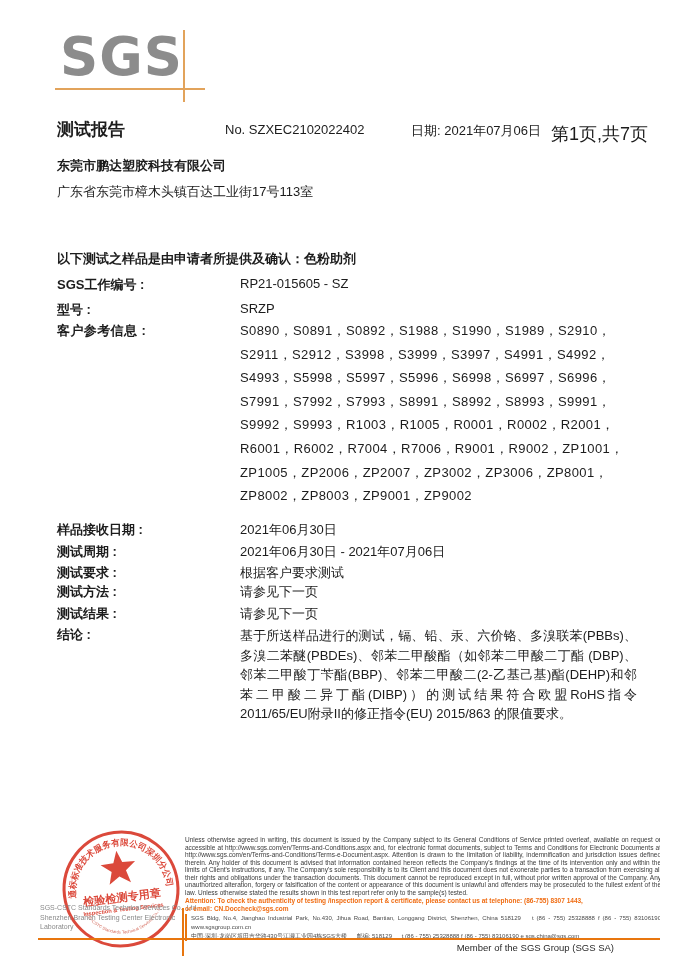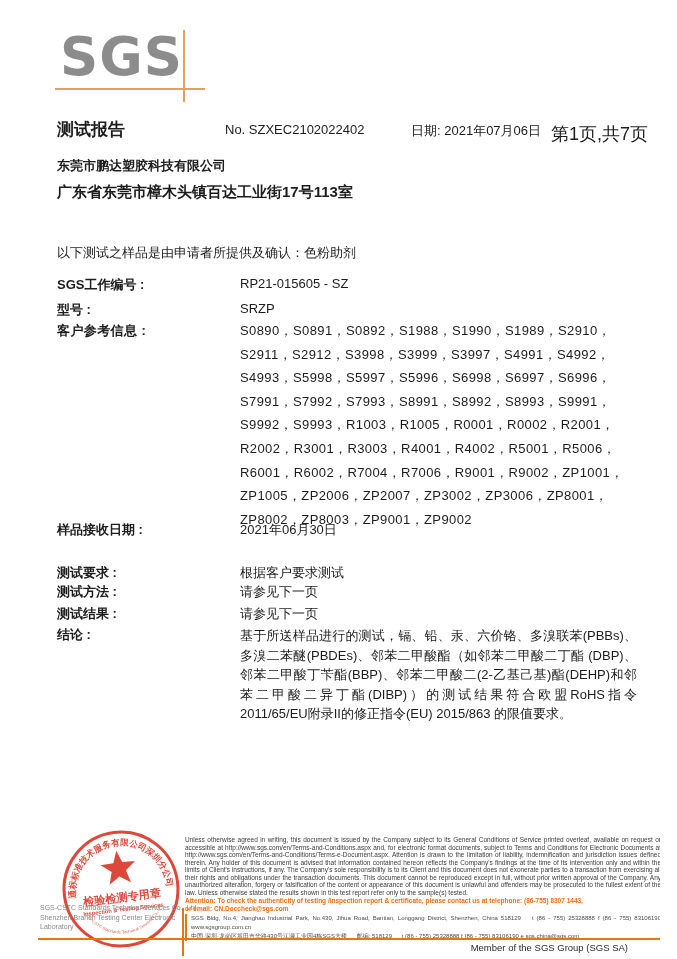--- a/index.html
+++ b/index.html
@@ -9,22 +9,22 @@
   .logo-text{position:absolute;left:60px;top:26px;font-size:53px;font-weight:bold;
              color:#8c8c8c;letter-spacing:1px;font-family:"DejaVu Sans",sans-serif;}
   .mark-h{position:absolute;left:55px;top:88px;width:150px;height:2px;background:#e2a35b;}
   .mark-v{position:absolute;left:183px;top:30px;width:2px;height:72px;background:#e2a35b;}
   
   .title{position:absolute;left:57px;top:118px;font-size:17px;font-weight:bold;}
   .report-no{position:absolute;left:225px;top:122px;font-size:13px;}
   .report-date{position:absolute;left:411px;top:122px;font-size:13px;}
   .report-pages{position:absolute;left:551px;top:122px;font-size:18px;}
   .company{position:absolute;left:57px;top:157px;font-size:13px;font-weight:bold;}
-  .company-addr{position:absolute;left:57px;top:183px;font-size:15px;font-weight:bold;}
-  .intro{position:absolute;left:57px;top:244px;font-size:13px;font-weight:normal;}
+  .company-addr{position:absolute;left:57px;top:183px;font-size:13px;font-weight:normal;}
+  .intro{position:absolute;left:57px;top:250px;font-size:13px;font-weight:bold;}
   
   .row{position:absolute;left:57px;width:580px;display:flex;font-size:13px;}
   .row .lbl{flex:0 0 168px;font-weight:bold;}
   .row .val{flex:1;margin-left:15px;}
   .r1{top:276px}.r2{top:301px}.r3{top:319px}.r4{top:521px}.r5{top:543px}
   .r6{top:564px}.r7{top:583px}.r8{top:605px}.r9{top:626px}
   .refline{line-height:23.6px;letter-spacing:.4px;}
   .conclusion{line-height:19.5px;text-align:justify;}
   
   .stamp-wrap{position:absolute;left:58px;top:828px;width:126px;height:122px;
@@ -32,21 +32,21 @@
   .stamp-co{position:absolute;left:40px;top:903px;width:170px;font-size:7px;
             line-height:9.5px;color:#8a8a8a;}
   .legal{position:absolute;left:185px;top:836px;width:476px;font-size:6.5px;
          line-height:7.5px;color:#3a3a3a;text-align:justify;}
   .attention{color:#f06c12;font-weight:bold;margin-top:1px;}
   .addr-block{margin-top:2px;border-left:2px solid #e8760e;padding-left:4px;
               color:#4a4a4a;font-size:6px;line-height:9px;}
   .addr-line span{margin-right:8px;}
   .rule-bottom{position:absolute;left:38px;top:938px;width:622px;height:2px;background:#e8760e;}
   .mark-v2{position:absolute;left:182px;top:908px;width:2px;height:48px;background:#e8760e;}
-  .member{position:absolute;right:32px;top:942px;font-size:9.5px;color:#2a2a2a;margin-left:24px;}
+  .member{position:absolute;right:46px;top:942px;font-size:9.5px;color:#2a2a2a;margin-left:24px;}
 </style>
 </head>
 <body>
 
 <div class="page">
 
   <div class="logo-text">SGS</div>
   <div class="mark-h"></div>
   <div class="mark-v"></div>
 
@@ -68,29 +68,32 @@
     <div class="val">SRZP</div>
   </div>
   <div class="row r3">
     <div class="lbl refline">客户参考信息 :</div>
     <div class="val">
       <div class="refline">S0890，S0891，S0892，S1988，S1990，S1989，S2910，</div>
       <div class="refline">S2911，S2912，S3998，S3999，S3997，S4991，S4992，</div>
       <div class="refline">S4993，S5998，S5997，S5996，S6998，S6997，S6996，</div>
       <div class="refline">S7991，S7992，S7993，S8991，S8992，S8993，S9991，</div>
       <div class="refline">S9992，S9993，R1003，R1005，R0001，R0002，R2001，</div>
-      <div class="refline">R2002，R3001，R3003，R4001，R4002，R5001，R5006，</div>
       <div class="refline">R6001，R6002，R7004，R7006，R9001，R9002，ZP1001，</div>
       <div class="refline">ZP1005，ZP2006，ZP2007，ZP3002，ZP3006，ZP8001，</div>
       <div class="refline">ZP8002，ZP8003，ZP9001，ZP9002</div>
     </div>
   </div>
   <div class="row r4">
     <div class="lbl">样品接收日期 :</div>
     <div class="val">2021年06月30日</div>
+  </div>
+  <div class="row r5">
+    <div class="lbl">测试周期 :</div>
+    <div class="val">2021年06月30日 - 2021年07月06日</div>
   </div>
   <div class="row r6">
     <div class="lbl">测试要求 :</div>
     <div class="val">根据客户要求测试</div>
   </div>
   <div class="row r7">
     <div class="lbl">测试方法 :</div>
     <div class="val">请参见下一页</div>
   </div>
   <div class="row r8">

